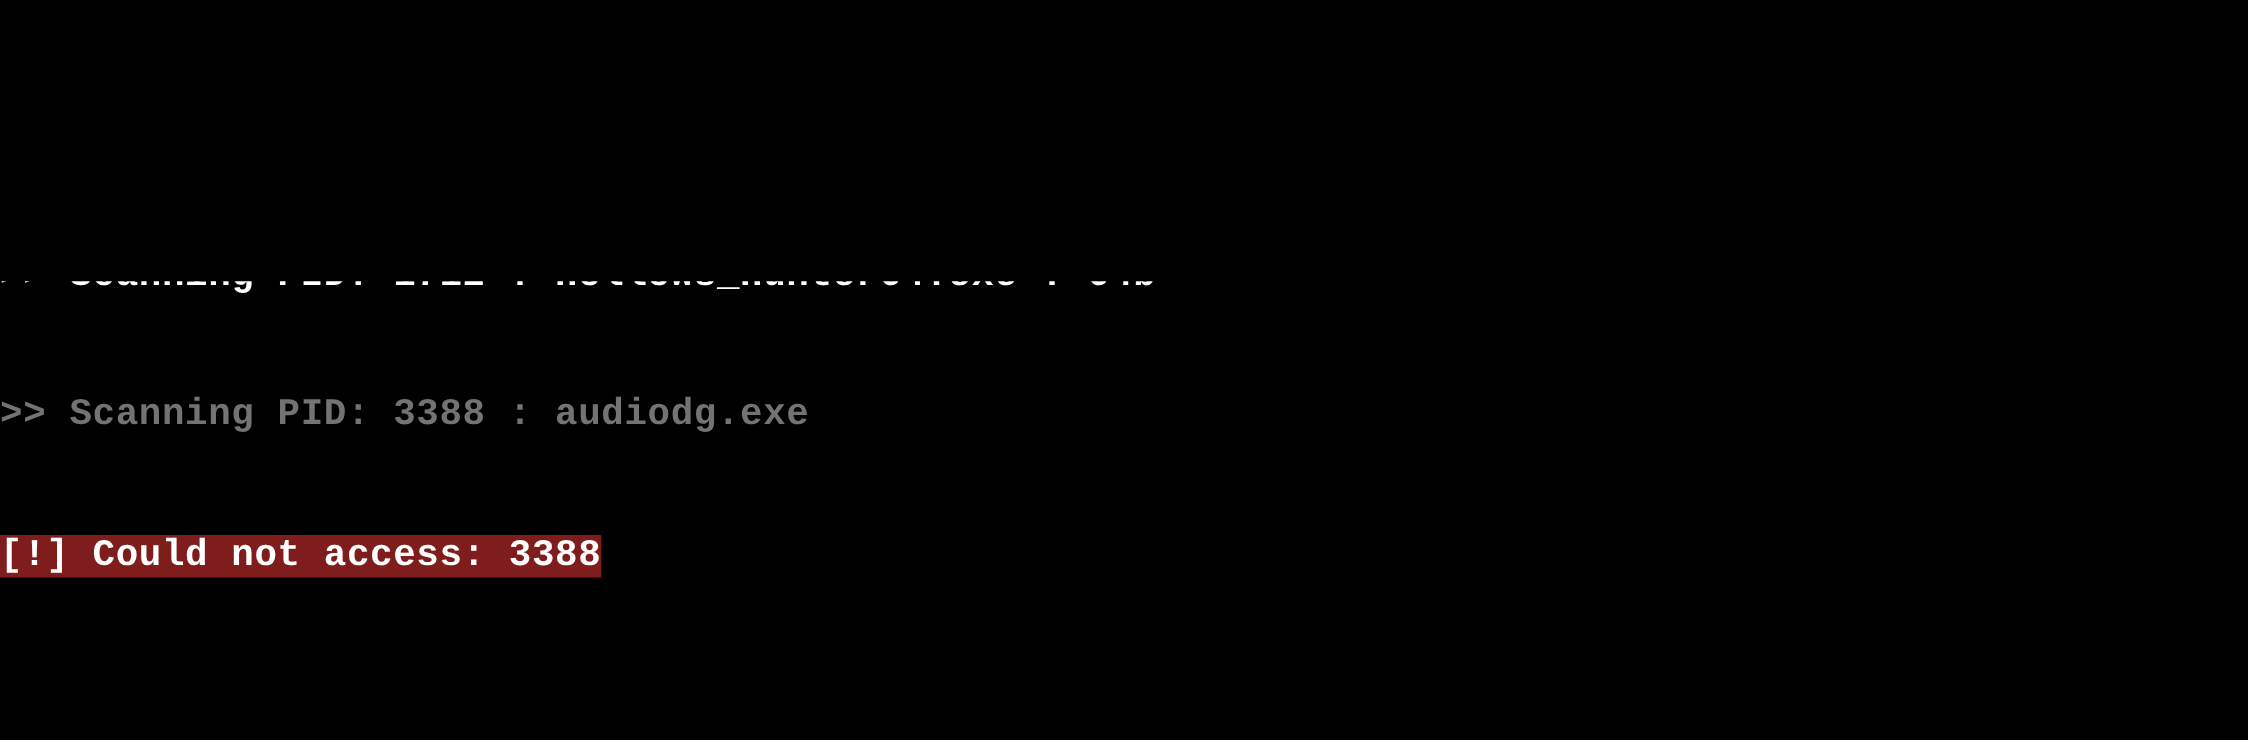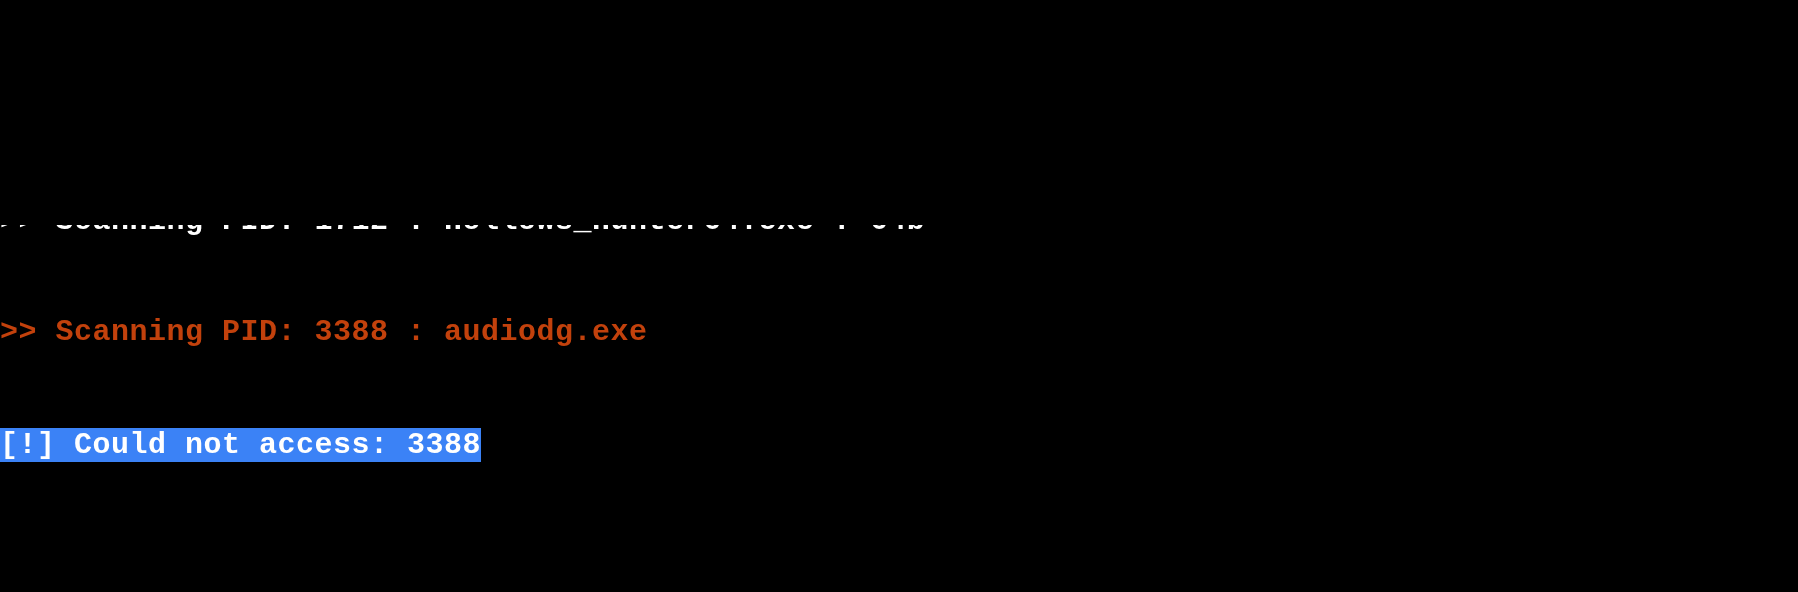--- a/index.html
+++ b/index.html
@@ -20,34 +20,34 @@
       width: 1798px;
       height: 592px;
     }
     .terminal {
       padding: 0;
     }
     .line {
       display: block;
     }
     .white {
-      color: #c2410c;
+      color: #737373;
     }
     .cut-top {
       color: #ffffff;
       overflow: hidden;
       height: 14px;
       position: relative;
     }
     .cut-top span {
       position: relative;
       top: -22px;
     }
     .err-bg {
-      background-color: #3b82f6;
+      background-color: #7f1d1d;
       color: #ffffff;
     }
   </style>
 </head>
 <body>
 
 
 
 <div class="terminal">
   <div class="line cut-top"><span>&gt;&gt; Scanning PID: 1712 : Hollows_Hunter64.exe : 64b</span></div>

